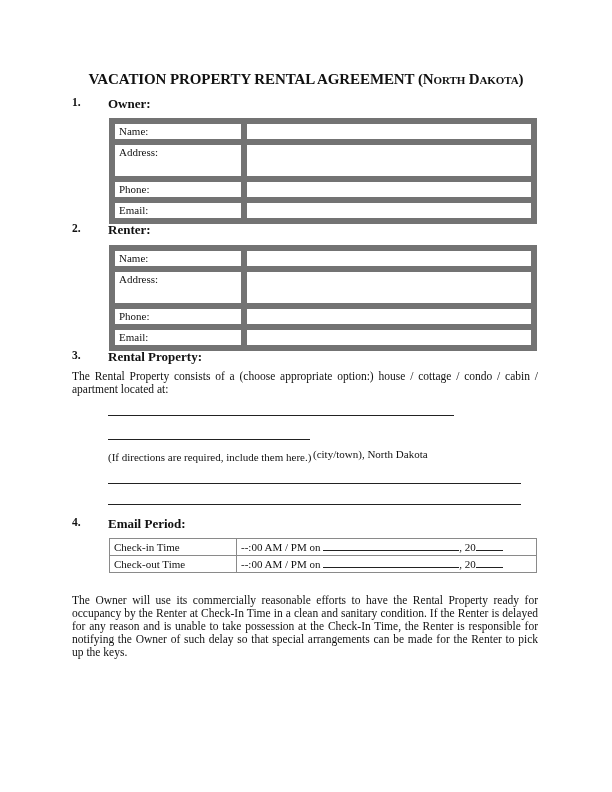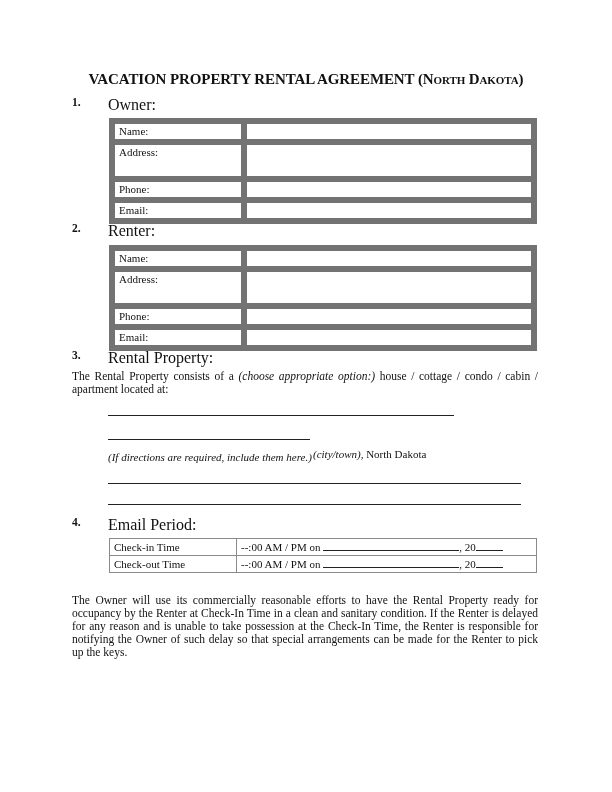--- a/index.html
+++ b/index.html
@@ -8,40 +8,40 @@
       font-family: "Liberation Serif", "DejaVu Serif", serif;
       color: #111; font-size: 11.5px;
     }
     .abs { position: absolute; }
     .title {
       left: 0; width: 612px; top: 71px; text-align: center;
       font-weight: bold; font-size: 15px; letter-spacing: -0.1px;
     }
     .title .sc { font-variant: small-caps; }
     .sec-num { left: 72px; font-weight: bold; font-size: 11.5px; }
-    .sec-label { left: 108px; font-weight: normal; font-size: 16px; }
+    .sec-label { left: 108px; font-weight: bold; font-size: 13px; }
     table.info {
       position: absolute; left: 109px; width: 428px;
       border-collapse: collapse; font-size: 11px;
     }
     table.info td {
       border: 6px solid #737373; padding: 0 0 0 4px;
       vertical-align: top; line-height: 15px;
     }
     table.info td.lbl { width: 122px; }
     table.info tr.r-name td { height: 15px; }
     table.info tr.r-addr td { height: 31px; }
     table.info tr.r-phone td { height: 15px; border-top: 2px solid #bbb; }
     table.info tr.r-email td { height: 15px; }
     .para {
       left: 72px; width: 466px; text-align: justify; font-size: 11.5px; line-height: 13px;
     }
     .blank-line { position: absolute; border-bottom: 1px solid #222; height: 0; }
     .line-text { font-size: 11px; }
-    .italic { font-style: italic; }
+    .italic { }
     table.period {
       position: absolute; left: 109px; top: 538px; width: 428px;
       border-collapse: collapse; font-size: 11px;
     }
     table.period td {
       border: 1px solid #8a8a8a; padding: 0 0 0 4px; height: 15px; line-height: 15px;
     }
     table.period td.lbl { width: 122px; }
     .ul { display: inline-block; border-bottom: 1px solid #222; height: 11px; vertical-align: baseline; }
   </style>

